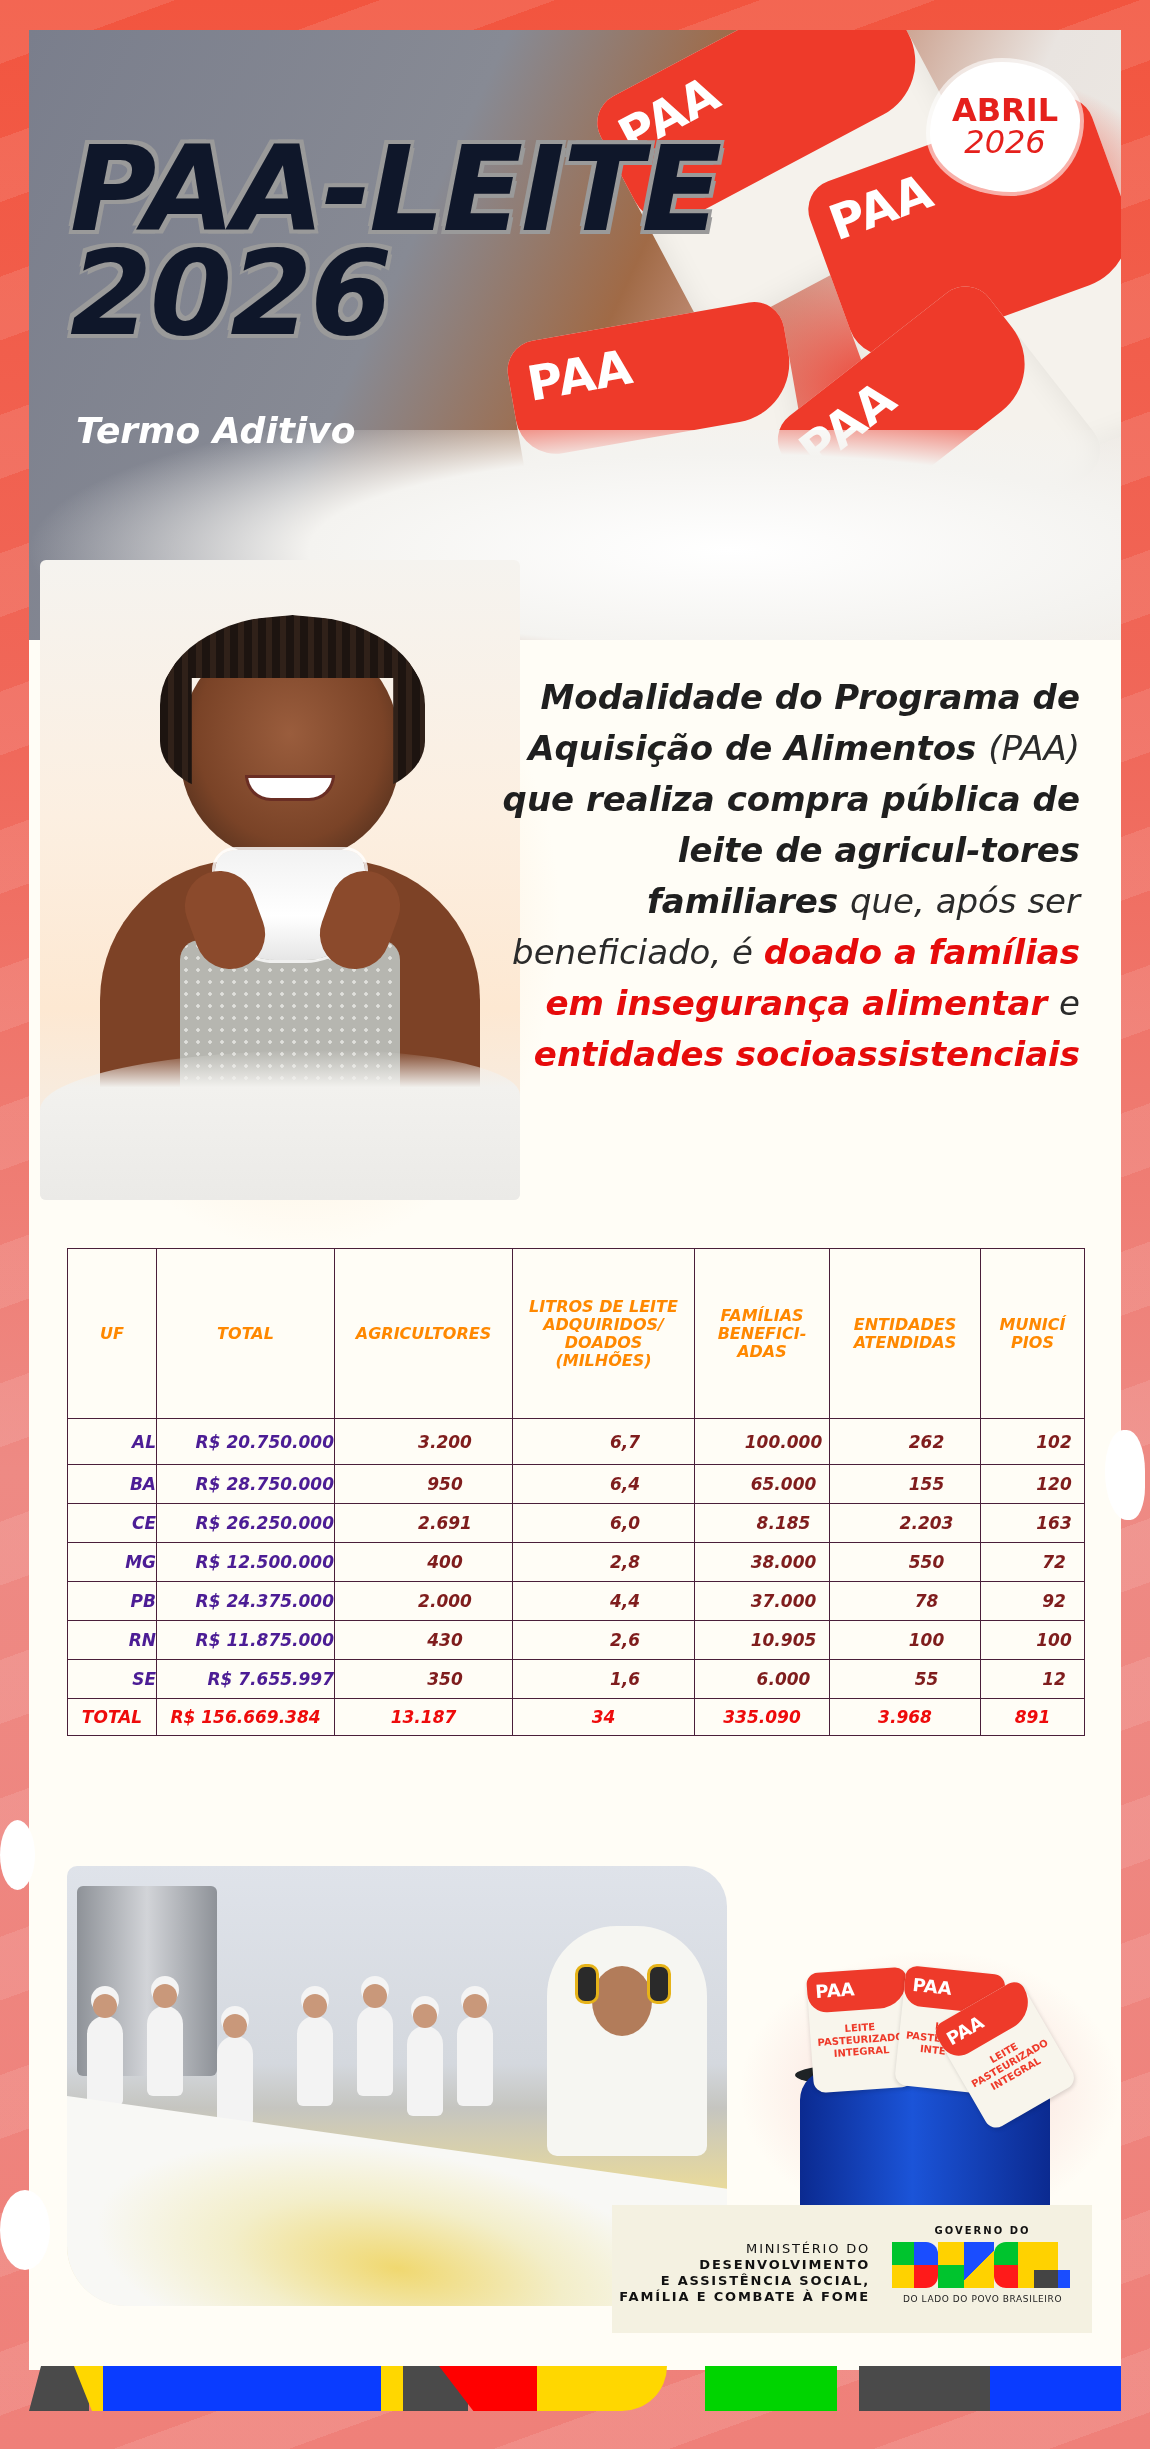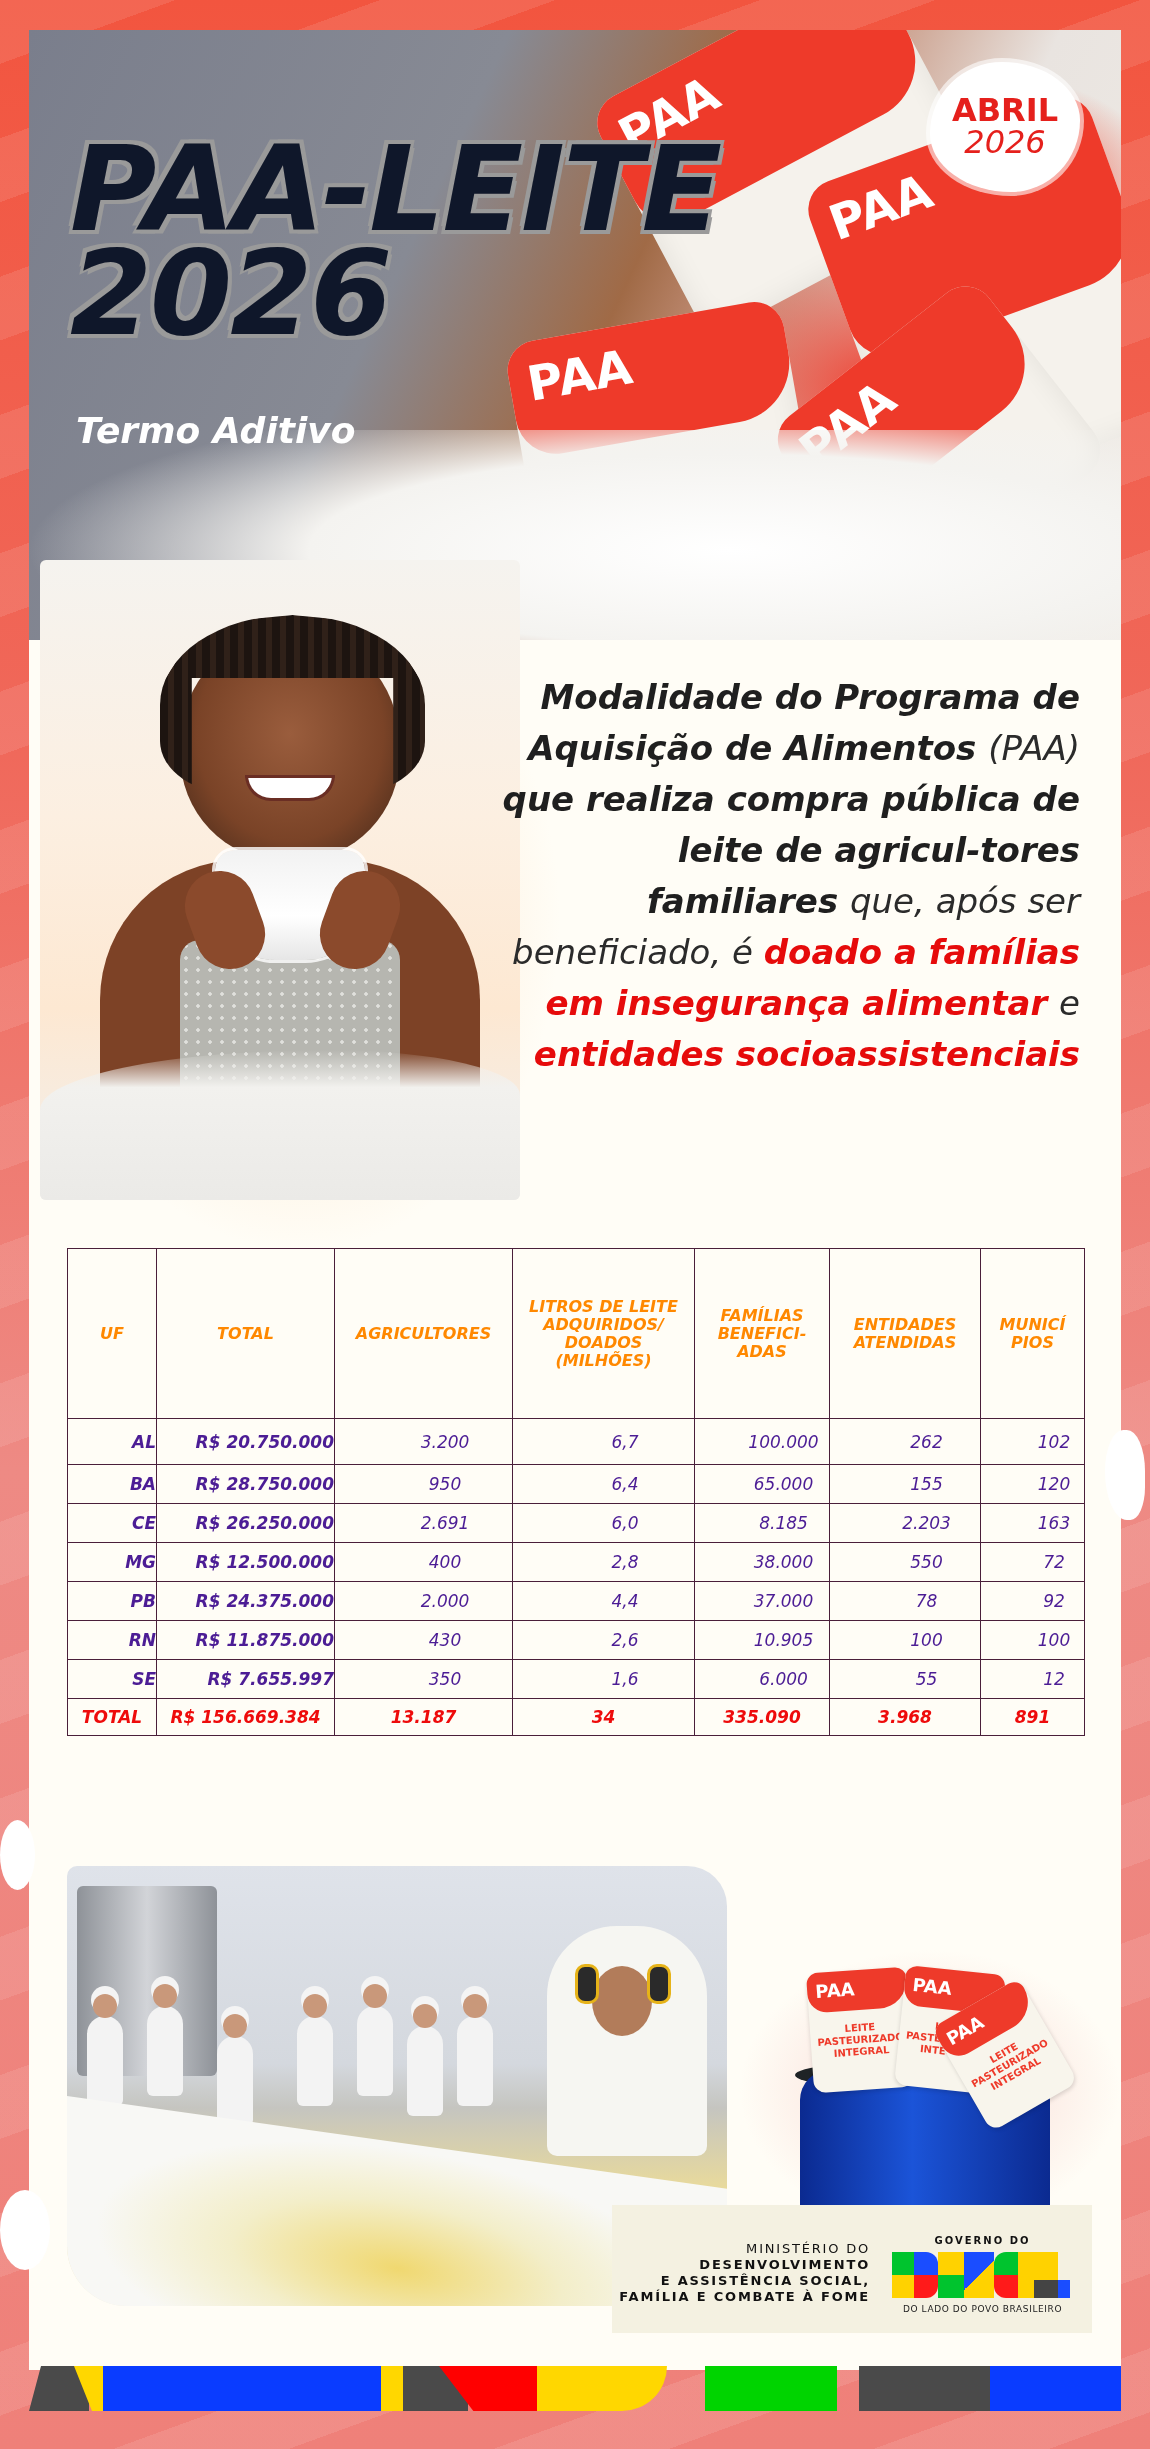--- a/index.html
+++ b/index.html
@@ -134,21 +134,21 @@
     }
     .data-table th, .data-table td {
       border: 1.5px solid #4a1f3a; text-align: center; vertical-align: middle;
     }
     .data-table th {
       height: 170px; color: #ff8800; font-weight: 900; font-size: 16px; line-height: 18px; padding: 0 6px;
       text-transform: uppercase;
     }
     .data-table td { height: 39px; font-size: 17px; }
     .data-table td.uf, .data-table td.tot { color: #4c1d95; font-weight: 700; text-align: right; }
-    .data-table td.num { color: #4c1d95; font-weight: 400; padding-left: 43px; }
+    .data-table td.num { color: #7f1d1d; font-weight: 700; padding-left: 43px; }
     .data-table tr.first td { height: 46px; }
     .data-table tr.total td { color: #ee0b0b; font-weight: 900; height: 37px; }
 
     
     .factory {
       position: absolute; left: 67px; top: 1866px; width: 660px; height: 440px;
       border-radius: 10px 40px 10px 60px; overflow: hidden;
       background: linear-gradient(180deg, #dfe3ea 0%, #d4d8de 45%, #c5c5c0 55%, #ecdc98 75%, #f4f1e4 100%);
     }
     .factory .tank { position: absolute; left: 10px; top: 20px; width: 140px; height: 190px; background: linear-gradient(90deg, #8e9298, #d2d4d8, #8e9298); border-radius: 6px; }
@@ -180,21 +180,21 @@
       position: absolute; left: 612px; top: 2205px; width: 480px; height: 128px;
       background: #f4f1e1;
     }
     .ministry {
       position: absolute; right: 222px; top: 36px; text-align: right;
       font-family: "DejaVu Sans", sans-serif; font-size: 13px; line-height: 16px; letter-spacing: 1.8px; color: #111;
     }
     .ministry .t { font-weight: 400; }
     .ministry .bb { font-weight: 900; }
     .gov {
-      position: absolute; left: 278px; top: 30px; width: 185px; text-align: center;
+      position: absolute; left: 278px; top: 20px; width: 185px; text-align: center;
       font-family: "DejaVu Sans", sans-serif;
     }
     .gov .top { font-size: 10px; font-weight: 900; letter-spacing: 2px; color: #111; }
     .gov .brasil { display: flex; height: 46px; margin: 6px 0 6px 2px; }
     .gov .brasil span { display: block; height: 46px; }
     .gov .bottom { font-size: 9px; letter-spacing: 0.6px; color: #222; }
 
     
     .colorbar { position: absolute; left: 29px; top: 2366px; width: 1092px; height: 45px; }
     .colorbar div { position: absolute; top: 0; height: 45px; }

